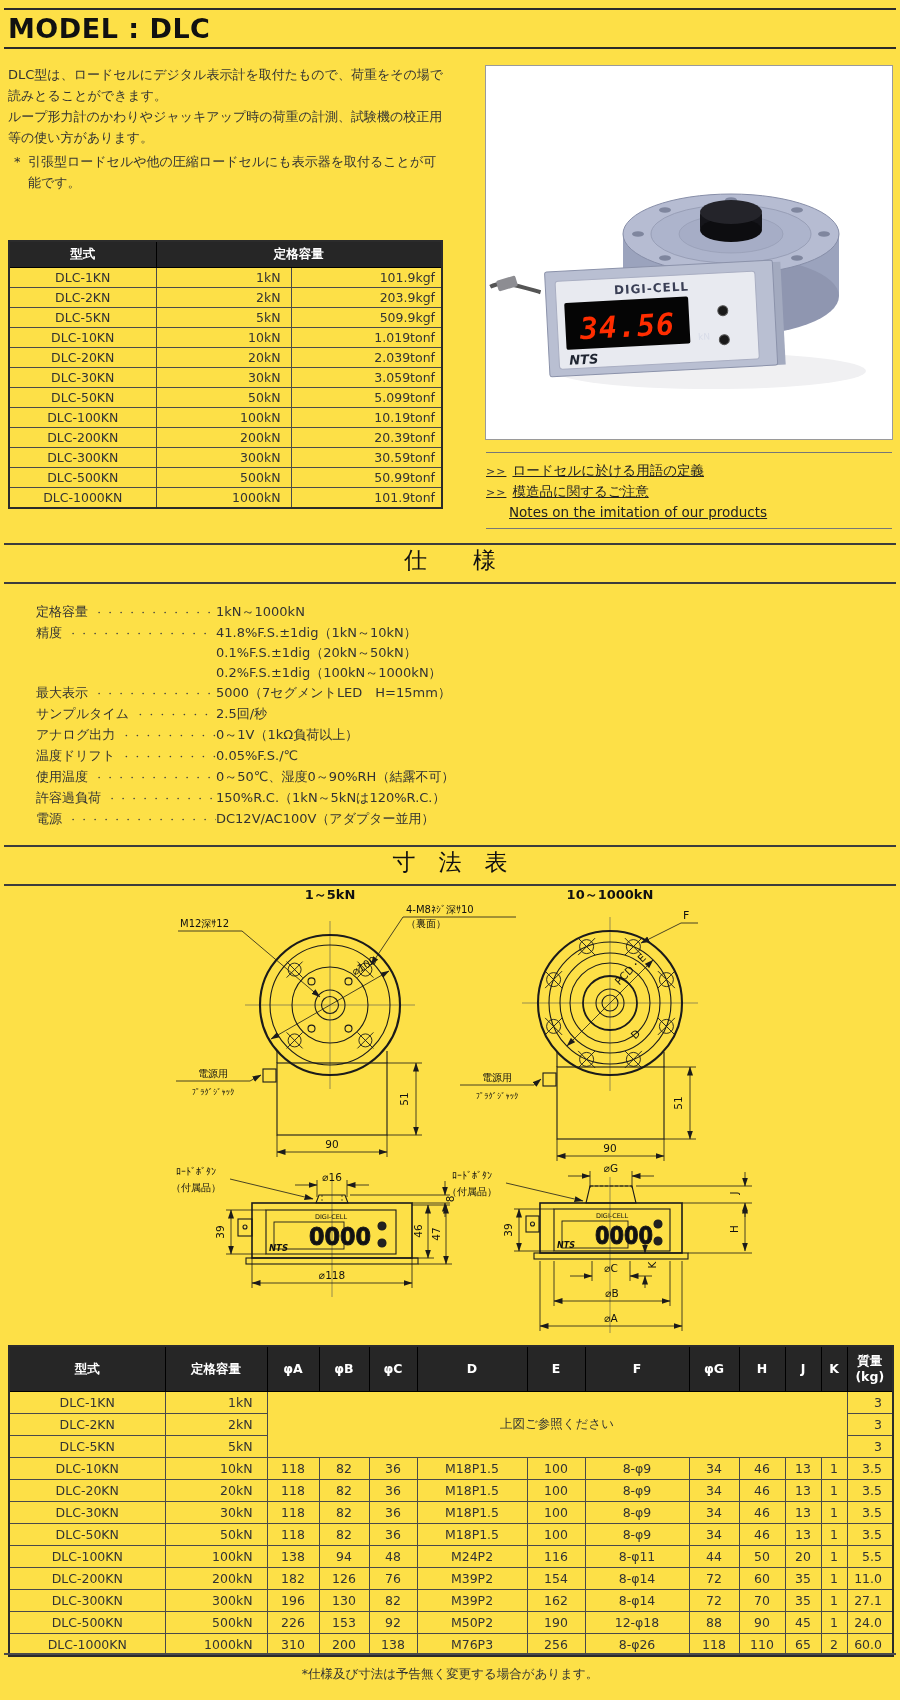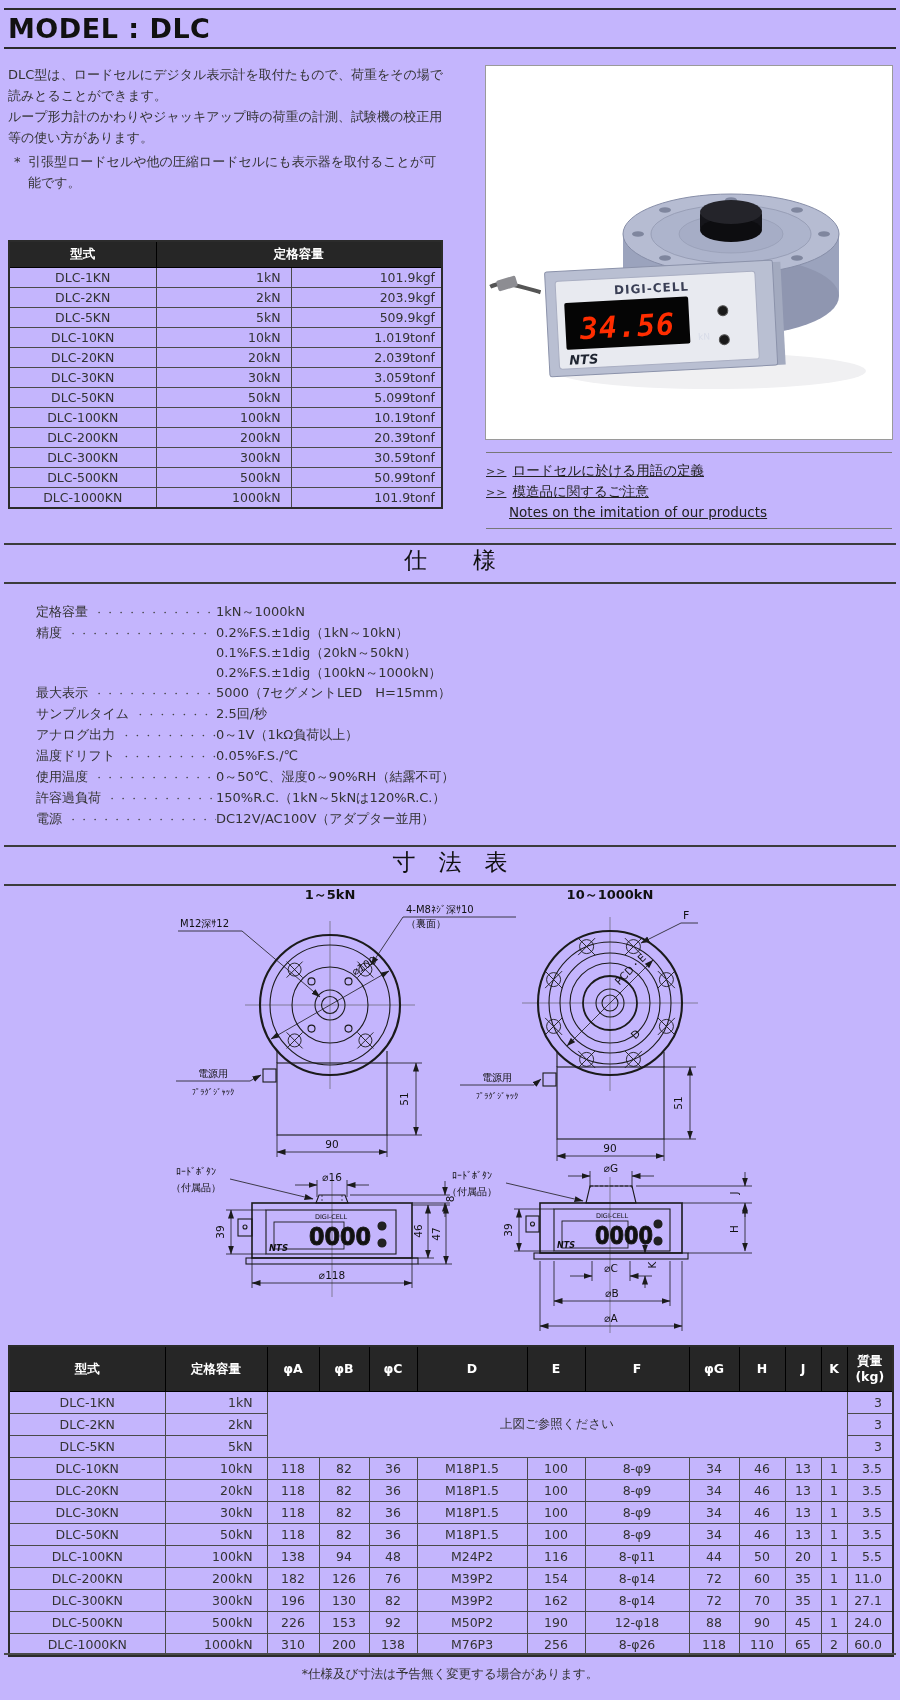--- a/index.html
+++ b/index.html
@@ -1,17 +1,17 @@
 <!DOCTYPE html>
 <html><head>
 <meta charset="utf-8">
 <style>
   html,body{margin:0;padding:0;background:#fff;}
   body{font-family:"DejaVu Sans","Liberation Sans",sans-serif;color:#222;}
-  .page{position:relative;width:900px;height:1700px;background:#c4b5fd;overflow:hidden;}
+  .page{position:relative;width:900px;height:1700px;background:#fde047;overflow:hidden;}
 
   
   .rule-top{position:absolute;left:4px;right:4px;top:8px;height:2px;background:#2b2b2b;}
   .page-title{position:absolute;left:8px;top:13px;font-size:27px;font-weight:bold;color:#111;letter-spacing:.5px;}
   .rule-title{position:absolute;left:4px;right:4px;top:47px;height:2px;background:#2b2b2b;}
 
   
   .intro{position:absolute;left:8px;top:64px;width:440px;font-size:13px;line-height:1.62;color:#333;}
   .intro p{margin:0;}
   .intro-note{position:absolute;left:8px;top:152px;width:436px;font-size:13px;line-height:1.6;color:#333;padding-left:20px;box-sizing:border-box;}
@@ -226,21 +226,21 @@
   <div class="spec-list" id="spec-list">
       <div class="spec-row">
       <span class="spec-left"><span class="spec-label">定格容量</span><span class="spec-dots">・・・・・・・・・・・</span></span>
       <span class="spec-values">
           <div>1kN～1000kN</div>
         </span>
     </div>
       <div class="spec-row">
       <span class="spec-left"><span class="spec-label">精度</span><span class="spec-dots">・・・・・・・・・・・・・</span></span>
       <span class="spec-values">
-          <div>0.2%F.S.±1dig（1kN～10kN）</div>
+          <div>41.8%F.S.±1dig（1kN～10kN）</div>
           <div>0.1%F.S.±1dig（20kN～50kN）</div>
           <div>0.2%F.S.±1dig（100kN～1000kN）</div>
         </span>
     </div>
       <div class="spec-row">
       <span class="spec-left"><span class="spec-label">最大表示</span><span class="spec-dots">・・・・・・・・・・・</span></span>
       <span class="spec-values">
           <div>5000（7セグメントLED　H=15mm）</div>
         </span>
     </div>

